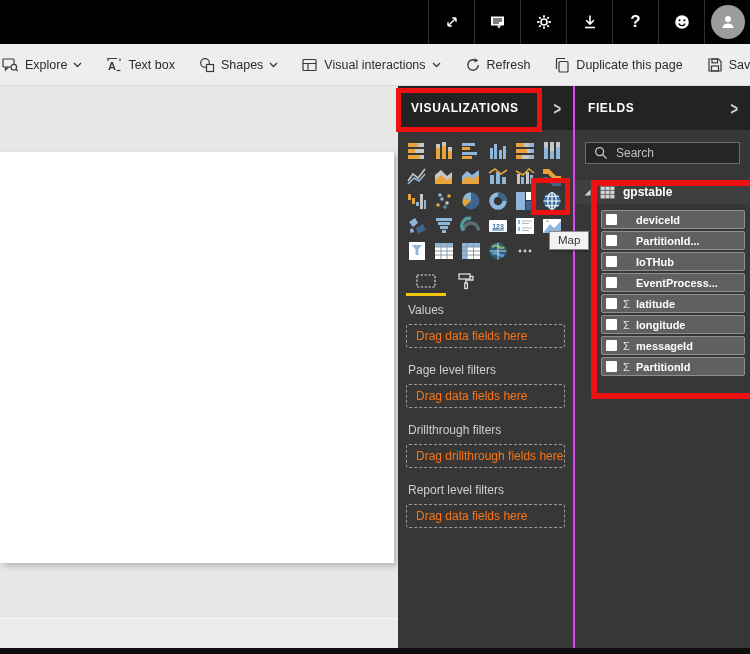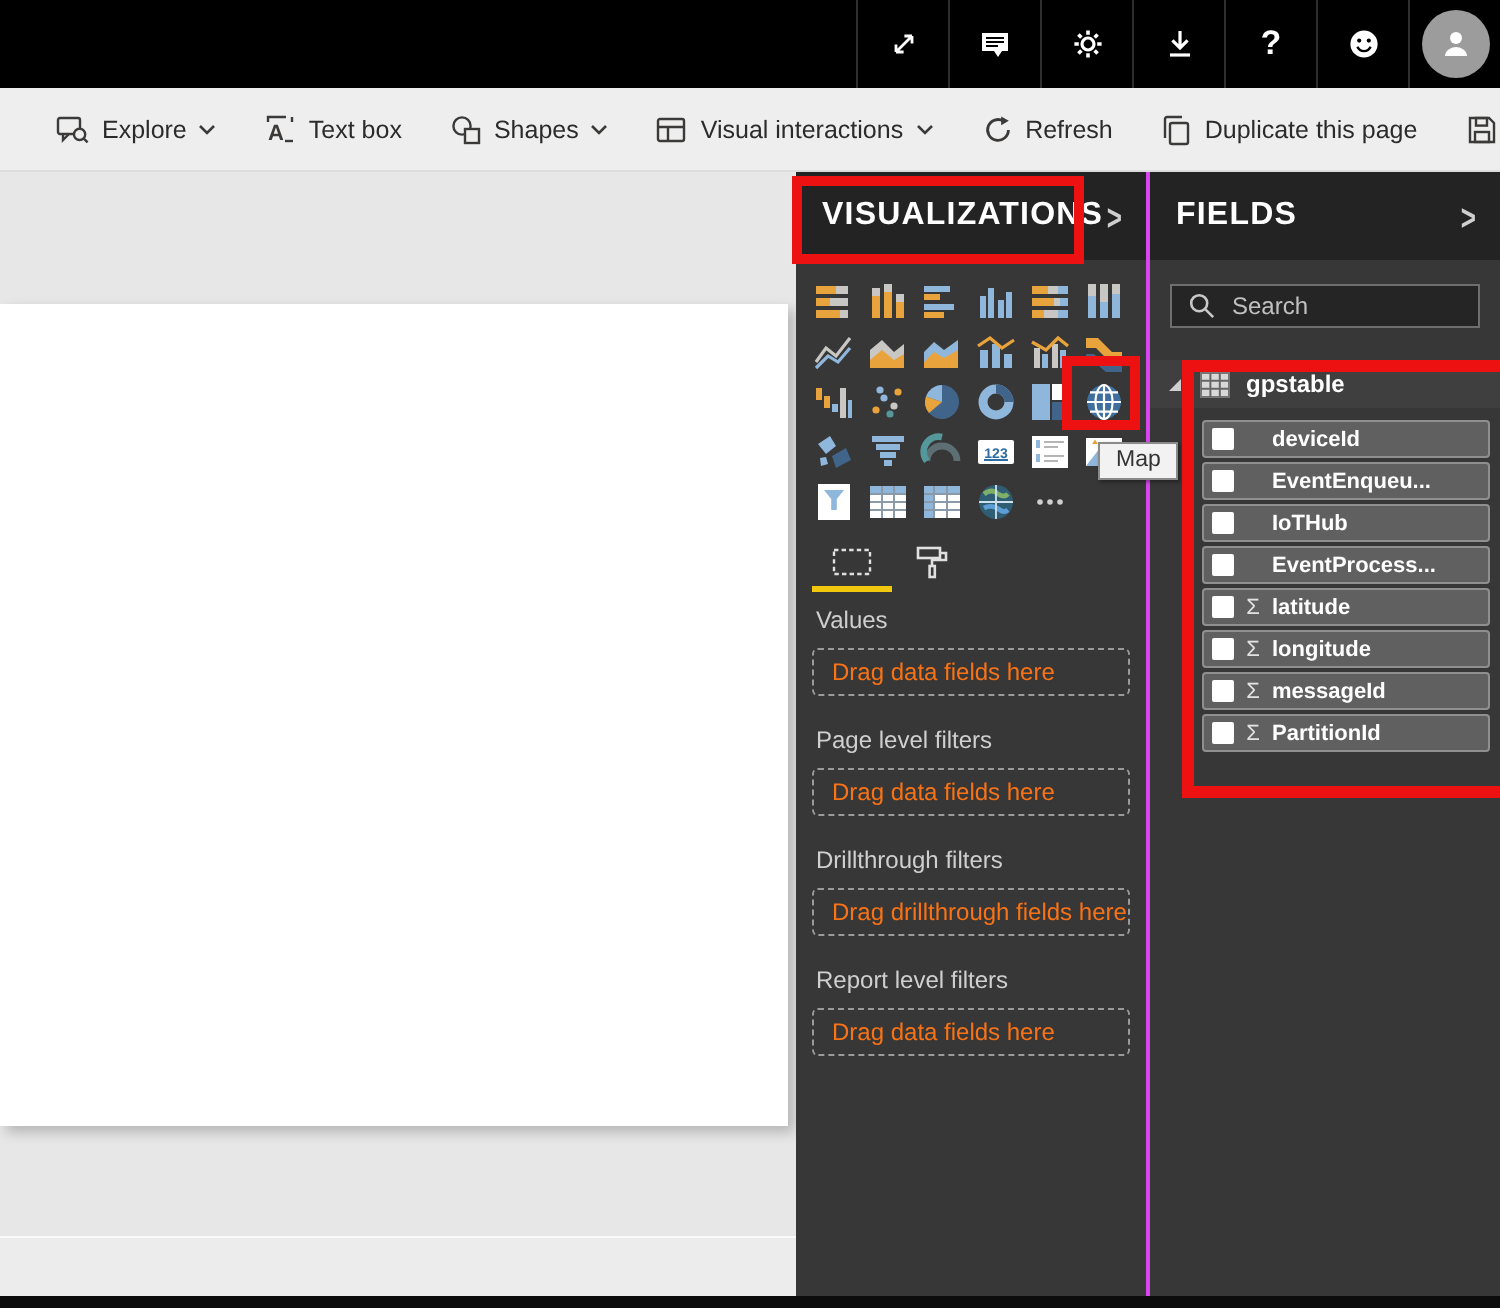--- a/index.html
+++ b/index.html
@@ -8,35 +8,35 @@
   #stage { position:absolute; inset:0; width:750px; height:654px; overflow:hidden; }
 
   
   .topbar { position:absolute; left:0; top:0; width:750px; height:44px; background:#000; display:flex; justify-content:flex-end; align-items:stretch; }
   .topbar .tb-cell { width:46px; display:flex; align-items:center; justify-content:center; border-left:1px solid #2e2e2e; cursor:pointer; }
   .topbar .tb-cell svg { display:block; }
   .tb-help { color:#fff; font-size:17px; font-weight:bold; }
   .tb-avatar-circle { width:34px; height:34px; border-radius:50%; background:#9c9c9c; display:flex; align-items:center; justify-content:center; }
 
   
-  .toolbar { position:absolute; left:0; top:44px; width:750px; height:42px; background:#eeeeee; border-bottom:1px solid #dcdcdc; display:flex; align-items:center; padding-left:28px; }
+  .toolbar { position:absolute; left:0; top:44px; width:750px; height:42px; background:#eeeeee; border-bottom:1px solid #dcdcdc; display:flex; align-items:center; padding-left:2px; }
   .toolbar-item { display:flex; align-items:center; gap:6px; margin-right:24px; background:none; border:none; font-family:inherit; font-size:12.5px; color:#2b2b2b; cursor:pointer; white-space:nowrap; }
   .toolbar-item .t-icon { display:flex; align-items:center; }
 
   
   .page-area { position:absolute; left:0; top:86px; width:398px; height:562px; background:#e7e7e7; }
   .report-canvas { position:absolute; left:0; top:66px; width:394px; height:411px; background:#ffffff; box-shadow:3px 3px 6px rgba(0,0,0,0.22); }
   .page-footer-strip { position:absolute; left:0; top:532px; width:398px; height:30px; background:#ececec; border-top:1px solid #fafafa; }
 
   
   .panel { position:absolute; top:86px; height:562px; background:#373737; color:#ddd; }
   .viz-panel { left:398px; width:175px; }
   .fields-panel { left:573px; width:177px; border-left:2px solid #d946ef; }
   .panel-header { height:44px; background:#232323; display:flex; align-items:center; justify-content:space-between; padding:0 12px 0 13px; }
-  .panel-title { color:#fff; font-size:16px; font-weight:bold; letter-spacing:0.6px; }
+  .panel-title { color:#fff; font-size:12px; font-weight:bold; letter-spacing:0.6px; }
   .panel-collapse { color:#cfcfcf; font-size:13px; font-weight:bold; transform:scaleY(1.4); cursor:pointer; }
 
   
   .viz-grid { margin:8px 0 0 5px; display:grid; grid-template-columns:repeat(6,27px); grid-auto-rows:25px; }
   .viz-icon { display:flex; align-items:center; justify-content:center; cursor:pointer; }
 
   
   .pane-tabs { margin-top:5px; height:26px; display:flex; align-items:center; padding-left:8px; position:relative; }
   .pane-tab { width:40px; display:flex; justify-content:center; cursor:pointer; }
   .tab-underline { position:absolute; left:8px; top:25px; width:40px; height:3px; background:#f2c80f; }
@@ -62,21 +62,21 @@
   .field-sigma { width:13px; text-align:center; color:#e2e2e2; font-size:11px; flex:none; }
   .field-name { color:#fff; font-size:11px; font-weight:bold; white-space:nowrap; overflow:hidden; }
 
   
   .hl { position:absolute; pointer-events:none; z-index:40; border-style:solid; }
   .hl-viz-header { left:396px; top:88px; width:146px; height:44px; border-width:5px; }
   .hl-map-icon  { left:531px; top:178px; width:39px; height:37px; border-width:5px; }
   .hl-fields    { left:591px; top:180px; width:170px; height:219px; border-width:6px; }
 
   
-  .map-tooltip { position:absolute; left:549px; top:221px; z-index:30; background:#f2f2f2; border:1px solid #8a8a8a; color:#333; font-size:11.5px; padding:2px 8px 3px 8px; box-shadow:1px 1px 2px rgba(0,0,0,0.4); }
+  .map-tooltip { position:absolute; left:549px; top:231px; z-index:30; background:#f2f2f2; border:1px solid #8a8a8a; color:#333; font-size:11.5px; padding:2px 8px 3px 8px; box-shadow:1px 1px 2px rgba(0,0,0,0.4); }
 
   .bottombar { position:absolute; left:0; top:648px; width:750px; height:6px; background:#0c0c0c; }
 </style>
 </head>
 <body>
 
 <div id="stage">
 
   <div class="topbar">
     <div id="topbar-icons" style="display:flex;">
@@ -513,21 +513,21 @@
 
     <div class="field-list" id="field-list">
         <div class="field-pill">
           <span class="field-check"></span>
           <span class="field-sigma"></span>
           <span class="field-name">deviceId</span>
         </div>
         <div class="field-pill">
           <span class="field-check"></span>
           <span class="field-sigma"></span>
-          <span class="field-name">EventEnqueu...</span>
+          <span class="field-name">PartitionId...</span>
         </div>
         <div class="field-pill">
           <span class="field-check"></span>
           <span class="field-sigma"></span>
           <span class="field-name">IoTHub</span>
         </div>
         <div class="field-pill">
           <span class="field-check"></span>
           <span class="field-sigma"></span>
           <span class="field-name">EventProcess...</span>

